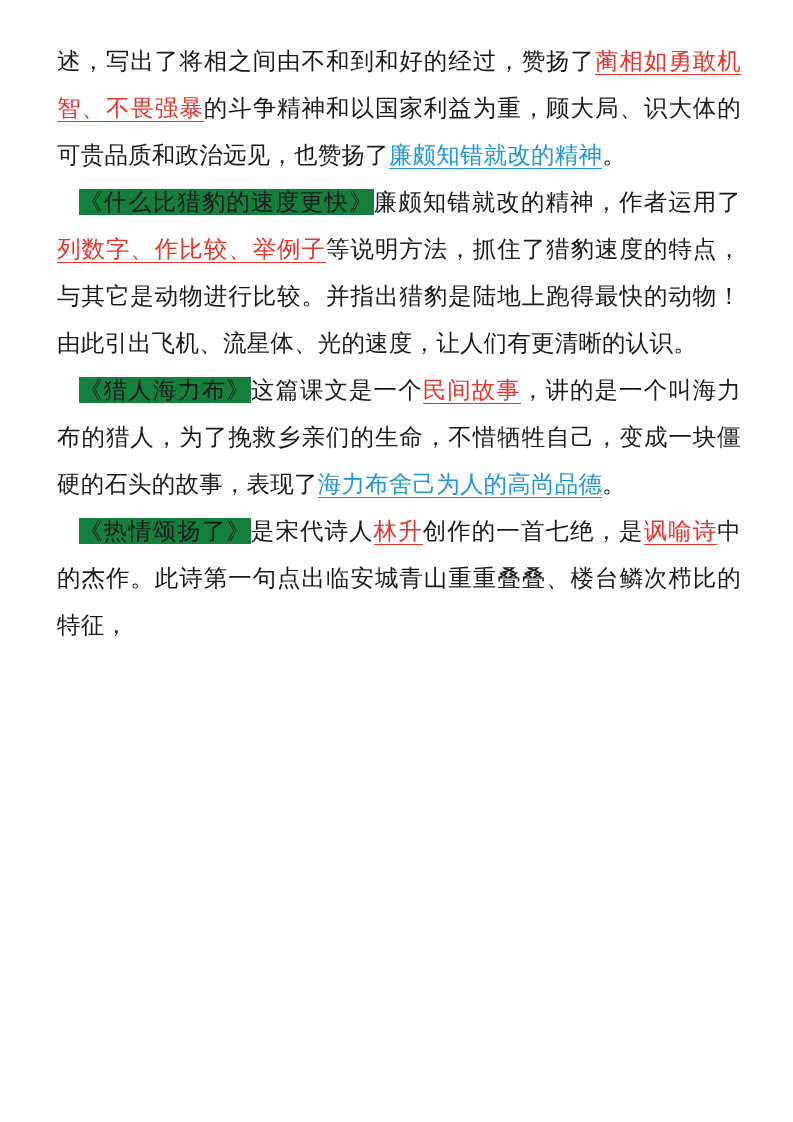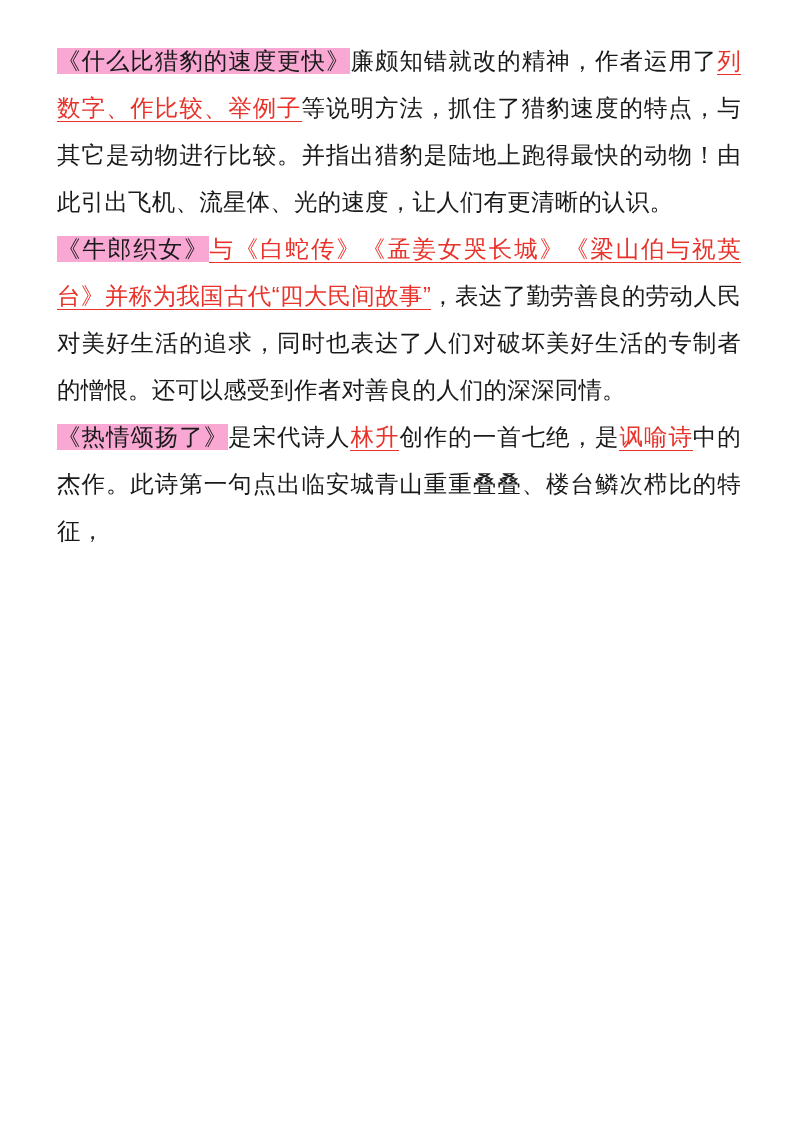--- a/index.html
+++ b/index.html
@@ -26,38 +26,40 @@
     color: #1a1a1a;
     text-align: justify;
     text-justify: inter-ideograph;
     letter-spacing: 0.2px;
     margin: 0;
   }
   .para + .para {
     margin-top: 0;
   }
   .hl {
-    background: #f9a8d4;
+    background: #15803d;
     color: #1a1a1a;
+    margin-left: 22px;
   }
   .red {
     color: #e8322a;
     border-bottom: 1.6px solid #e8322a;
   }
   .blue {
     color: #2196d6;
     border-bottom: 1.6px solid #2196d6;
   }
   .plain {
     color: #1a1a1a;
   }
   span { white-space: normal; }
 </style>
 </head>
 <body>
 
 <div class="page">
   <div id="content">
+      <div class="para"><span class="plain">述，写出了将相之间由不和到和好的经过，赞扬了</span><span class="red">蔺相如勇敢机智、不畏强暴</span><span class="plain">的斗争精神和以国家利益为重，顾大局、识大体的可贵品质和政治远见，也赞扬了</span><span class="blue">廉颇知错就改的精神</span><span class="plain">。</span></div>
       <div class="para"><span class="hl">《什么比猎豹的速度更快》</span><span class="plain">廉颇知错就改的精神，作者运用了</span><span class="red">列数字、作比较、举例子</span><span class="plain">等说明方法，抓住了猎豹速度的特点，与其它是动物进行比较。并指出猎豹是陆地上跑得最快的动物！由此引出飞机、流星体、光的速度，让人们有更清晰的认识。</span></div>
-      <div class="para"><span class="hl">《牛郎织女》</span><span class="red">与《白蛇传》《孟姜女哭长城》《梁山伯与祝英台》并称为我国古代“四大民间故事”</span><span class="plain">，表达了勤劳善良的劳动人民对美好生活的追求，同时也表达了人们对破坏美好生活的专制者的憎恨。还可以感受到作者对善良的人们的深深同情。</span></div>
+      <div class="para"><span class="hl">《猎人海力布》</span><span class="plain">这篇课文是一个</span><span class="red">民间故事</span><span class="plain">，讲的是一个叫海力布的猎人，为了挽救乡亲们的生命，不惜牺牲自己，变成一块僵硬的石头的故事，表现了</span><span class="blue">海力布舍己为人的高尚品德</span><span class="plain">。</span></div>
       <div class="para"><span class="hl">《热情颂扬了》</span><span class="plain">是宋代诗人</span><span class="red">林升</span><span class="plain">创作的一首七绝，是</span><span class="red">讽喻诗</span><span class="plain">中的杰作。此诗第一句点出临安城青山重重叠叠、楼台鳞次栉比的特征，</span></div>
     </div>
 </div>
 
 </body></html>

